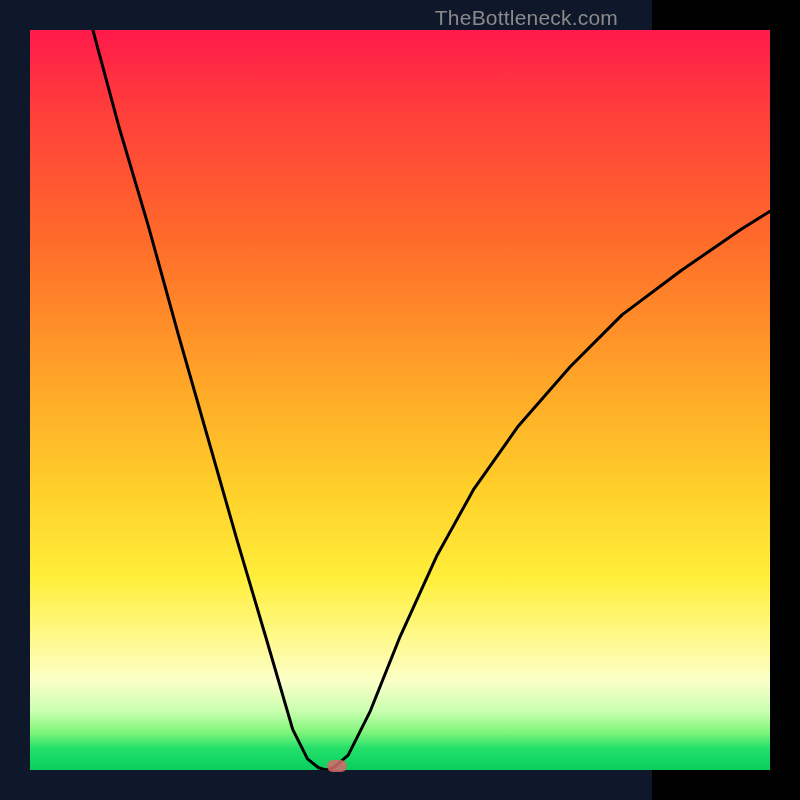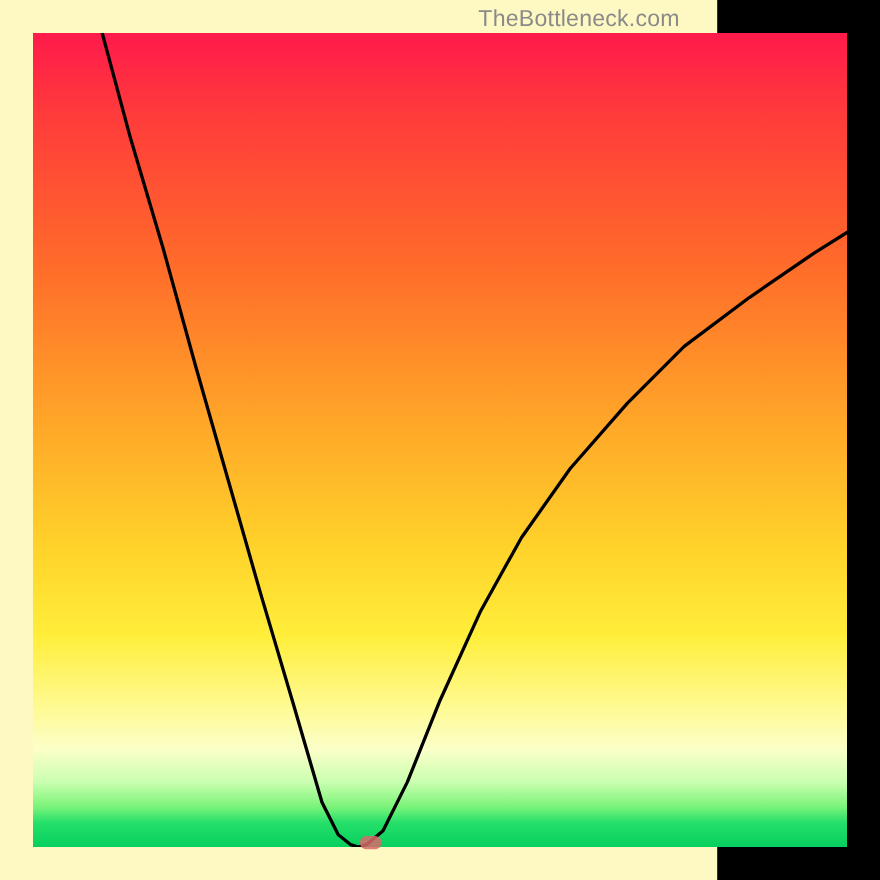--- a/index.html
+++ b/index.html
@@ -8,21 +8,21 @@
     width: 800px;
     height: 800px;
     overflow: hidden;
     background: #000;
     font-family: Arial, Helvetica, sans-serif;
   }
   .stage {
     position: relative;
     width: 652px;
     height: 800px;
-    background: #fef9c3;
+    background: #0f172a;
   }
   .plot {
     position: absolute;
     left: 30px;
     top: 30px;
     width: 740px;
     height: 740px;
     
     background: linear-gradient(
       to bottom,

